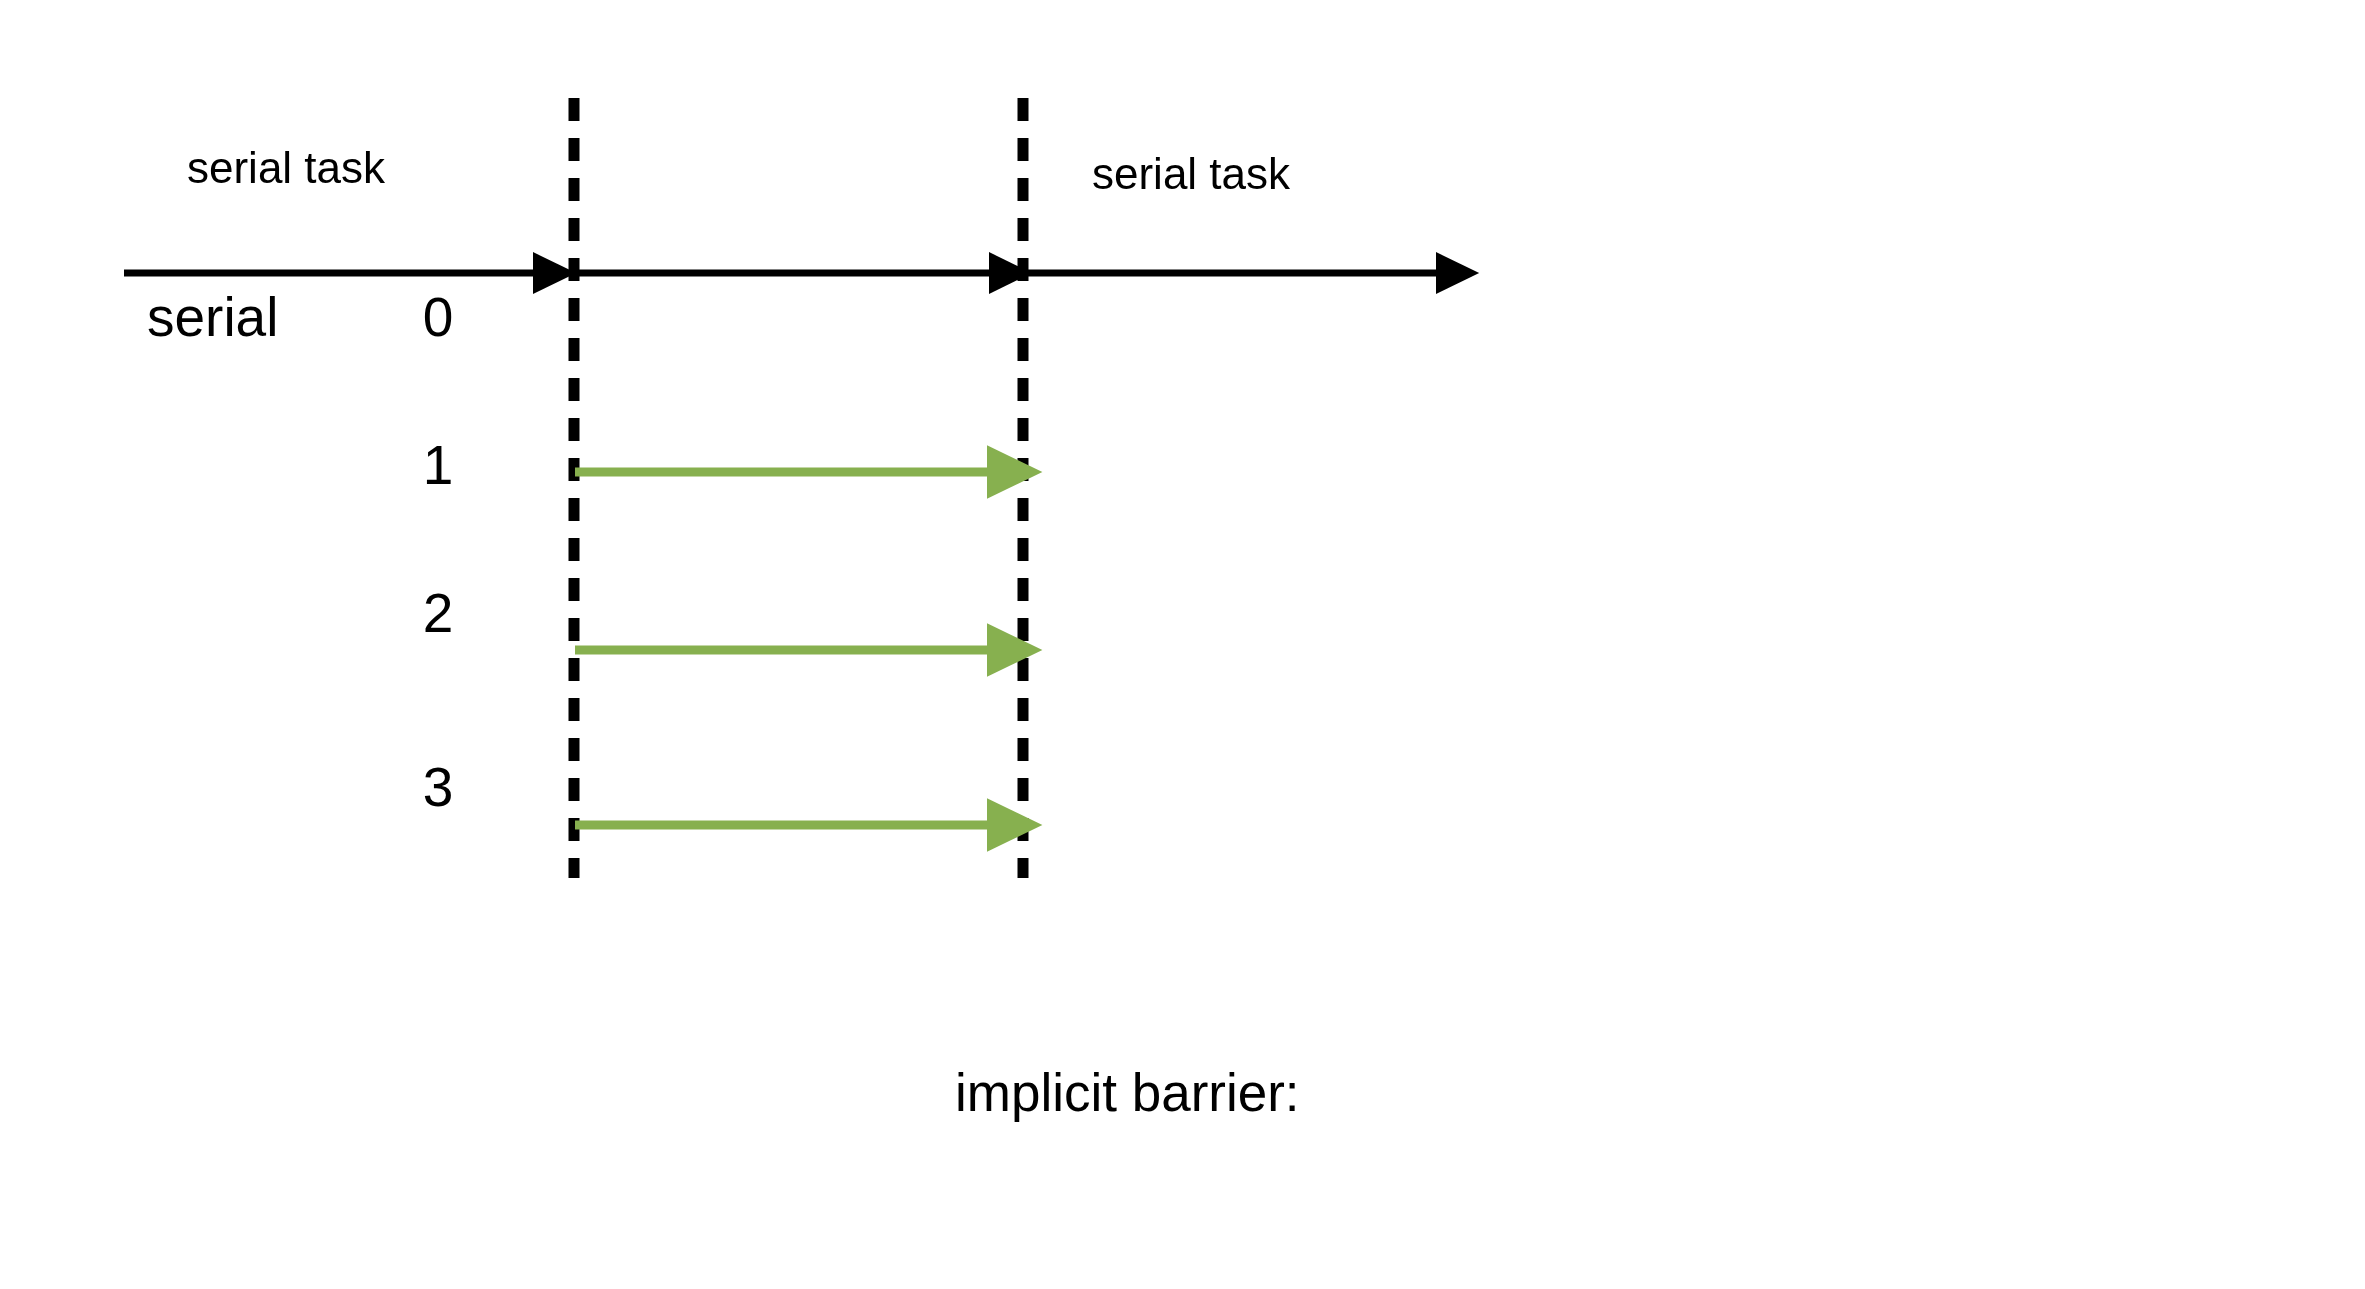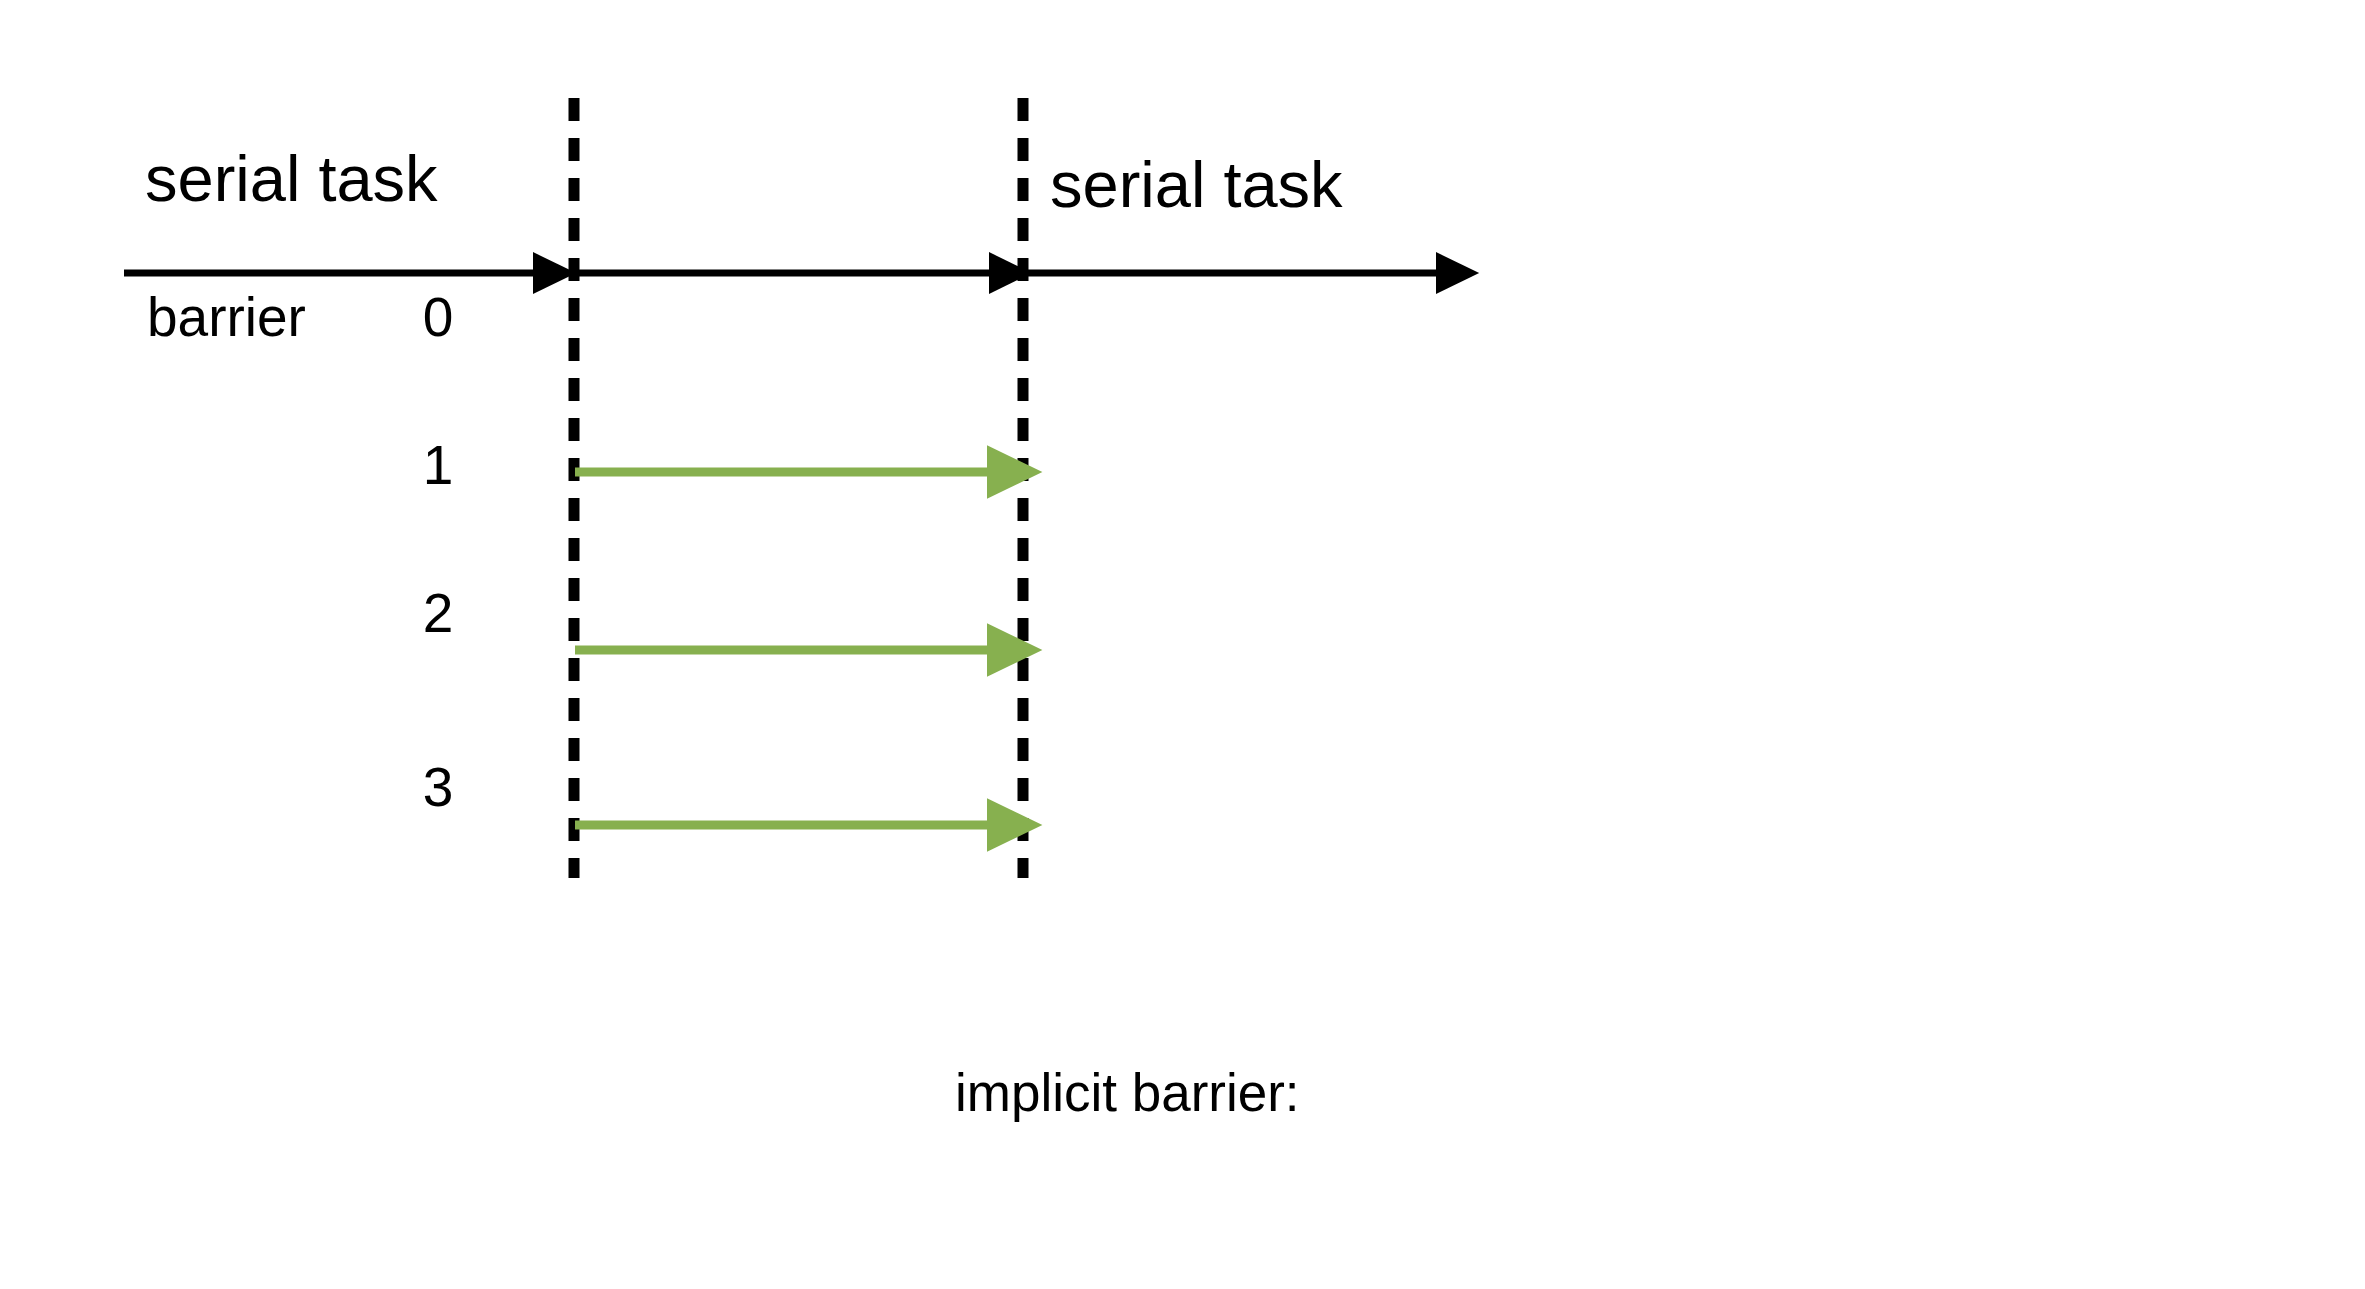--- a/index.html
+++ b/index.html
@@ -25,21 +25,22 @@
     width: 2365px;
     height: 1289px;
   }
   .lbl {
     position: absolute;
     white-space: pre;
     line-height: 1;
     color: #000000;
   }
   .lbl-serial {
-    font-size: 65px;
+    font-size: 44px;
+    margin-left: 42px;
   }
   .lbl-thread {
     font-size: 55px;
   }
   .lbl-num {
     font-size: 55px;
     text-align: center;
   }
   .note-block {
     position: absolute;
@@ -83,21 +84,21 @@
 
     <line x1="575" y1="650" x2="992" y2="650" stroke="#87B04F" stroke-width="9" marker-end="url(#greenHead)"></line>
 
     <line x1="575" y1="825" x2="992" y2="825" stroke="#87B04F" stroke-width="9" marker-end="url(#greenHead)"></line>
   </svg>
 
   <div class="lbl lbl-serial" style="left:145px; top:146px;">serial task</div>
 
   <div class="lbl lbl-serial" style="left:1050px; top:152px;">serial task</div>
 
-  <div class="lbl lbl-thread" style="left:147px; top:290px;">barrier</div>
+  <div class="lbl lbl-thread" style="left:147px; top:290px;">serial</div>
 
   <div class="lbl lbl-num" style="left:410px; top:290px; width:56px;">0</div>
 
   <div class="lbl lbl-num" style="left:410px; top:438px; width:56px;">1</div>
 
   <div class="lbl lbl-num" style="left:410px; top:586px; width:56px;">2</div>
 
   <div class="lbl lbl-num" style="left:410px; top:760px; width:56px;">3</div>
 
   <div class="note-block">

